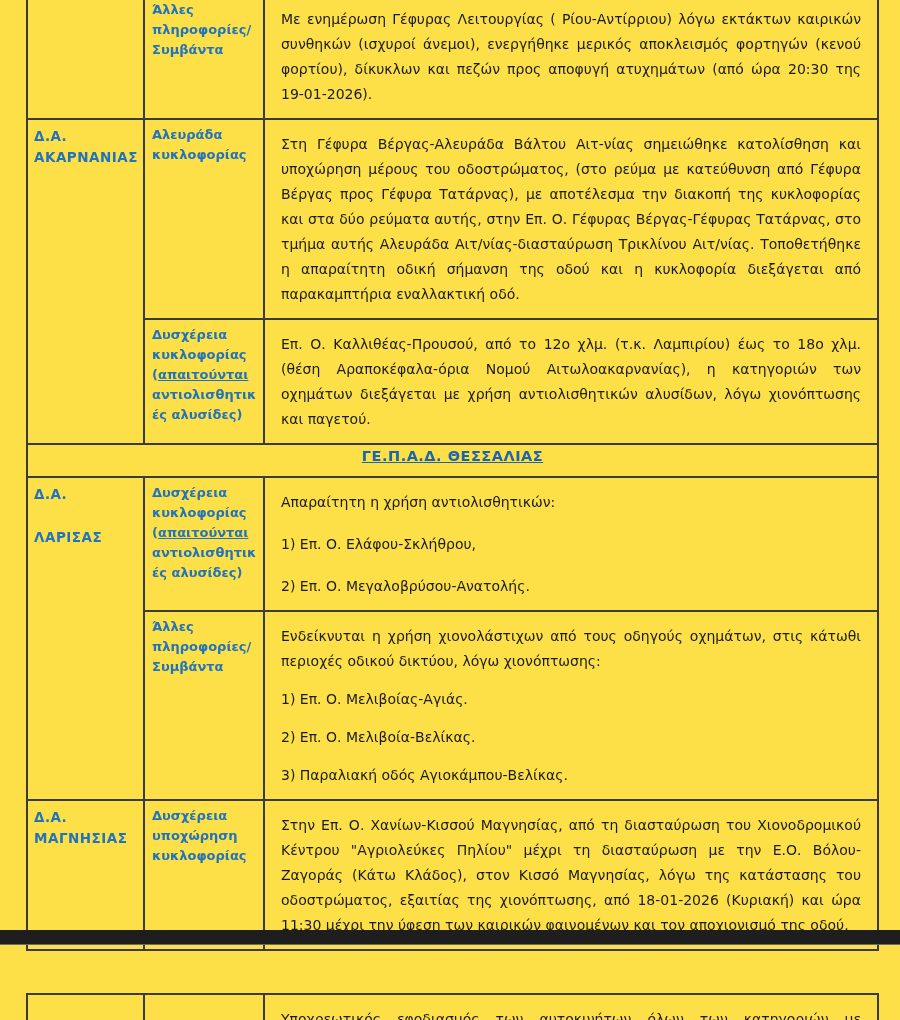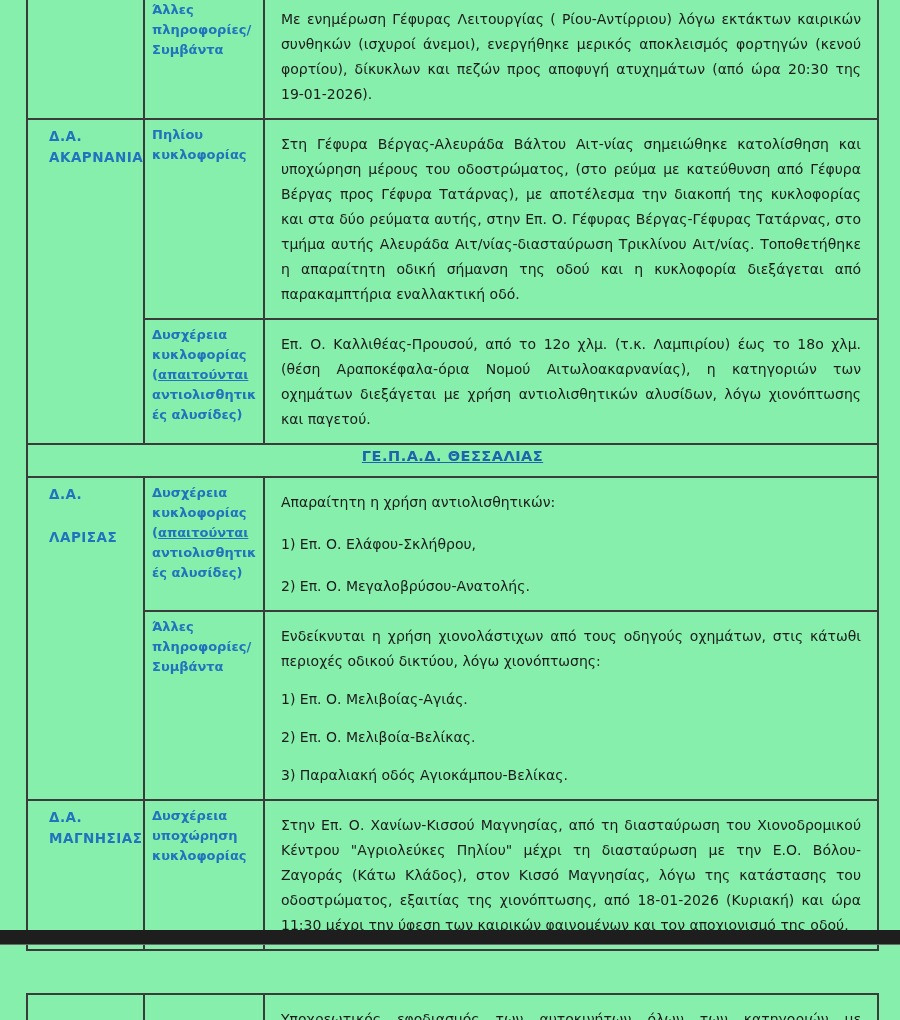--- a/index.html
+++ b/index.html
@@ -2,41 +2,41 @@
 <html><head>
 <meta charset="utf-8">
 <style>
   * { margin: 0; padding: 0; box-sizing: border-box; }
   html, body { background: #ffffff; }
   body {
     width: 900px; height: 1020px;
     font-family: "DejaVu Sans", "Liberation Sans", sans-serif;
     position: relative; overflow: hidden;
   }
-  .page { position: absolute; inset: 0; background: #86efac; overflow: hidden; text-decoration: underline; }
+  .page { position: absolute; inset: 0; background: #fde047; overflow: hidden; text-decoration: underline; }
 
   table.doc {
     border-collapse: collapse;
     table-layout: fixed;
     position: absolute;
   }
   table.doc td {
     border: 2px solid #3b3b3b;
     vertical-align: top;
     overflow: hidden;
   }
 
   #main-table { left: 26px; top: -7px; width: 851px; }
   #next-table { left: 26px; top: 993px; width: 851px; }
 
   col.c1 { width: 117px; }
   col.c2 { width: 120px; }
   col.c3 { width: 614px; }
 
-  .authority-cell { padding: 6px 4px 4px 21px; }
+  .authority-cell { padding: 6px 4px 4px 6px; }
   .authority-line {
     color: #2173bd; font-weight: bold; font-size: 13.5px;
     line-height: 21px; letter-spacing: 0.5px; white-space: nowrap;
   }
   .authority-gap { height: 22px; }
 
   .label-cell { padding: 5px 3px 4px 7px; }
   .label-text {
     color: #2173bd; font-weight: bold; font-size: 13px;
     line-height: 20px; overflow-wrap: break-word;
@@ -97,21 +97,21 @@
       </td>
     </tr>
 
     <tr style="height:169px;">
       <td class="authority-cell" rowspan="2">
         <div class="authority-line">Δ.Α.</div>
         <div class="authority-line">ΑΚΑΡΝΑΝΙΑΣ</div>
       </td>
       <td class="label-cell">
         <div class="label-text">
-          <span class="label-line">Πηλίου</span>
+          <span class="label-line">Αλευράδα</span>
           <span class="label-line">κυκλοφορίας</span>
         </div>
       </td>
       <td class="body-cell">
         <div class="body-text">
               <p>Στη Γέφυρα Βέργας-Αλευράδα Βάλτου Αιτ-νίας σημειώθηκε κατολίσθηση και υποχώρηση μέρους του οδοστρώματος, (στο ρεύμα με κατεύθυνση από Γέφυρα Βέργας προς Γέφυρα Τατάρνας), με αποτέλεσμα την διακοπή της κυκλοφορίας και στα δύο ρεύματα αυτής, στην Επ. Ο. Γέφυρας Βέργας-Γέφυρας Τατάρνας, στο τμήμα αυτής Αλευράδα Αιτ/νίας-διασταύρωση Τρικλίνου Αιτ/νίας. Τοποθετήθηκε η απαραίτητη οδική σήμανση της οδού και η κυκλοφορία διεξάγεται από παρακαμπτήρια εναλλακτική οδό.</p>
             </div>
       </td>
     </tr>
 

